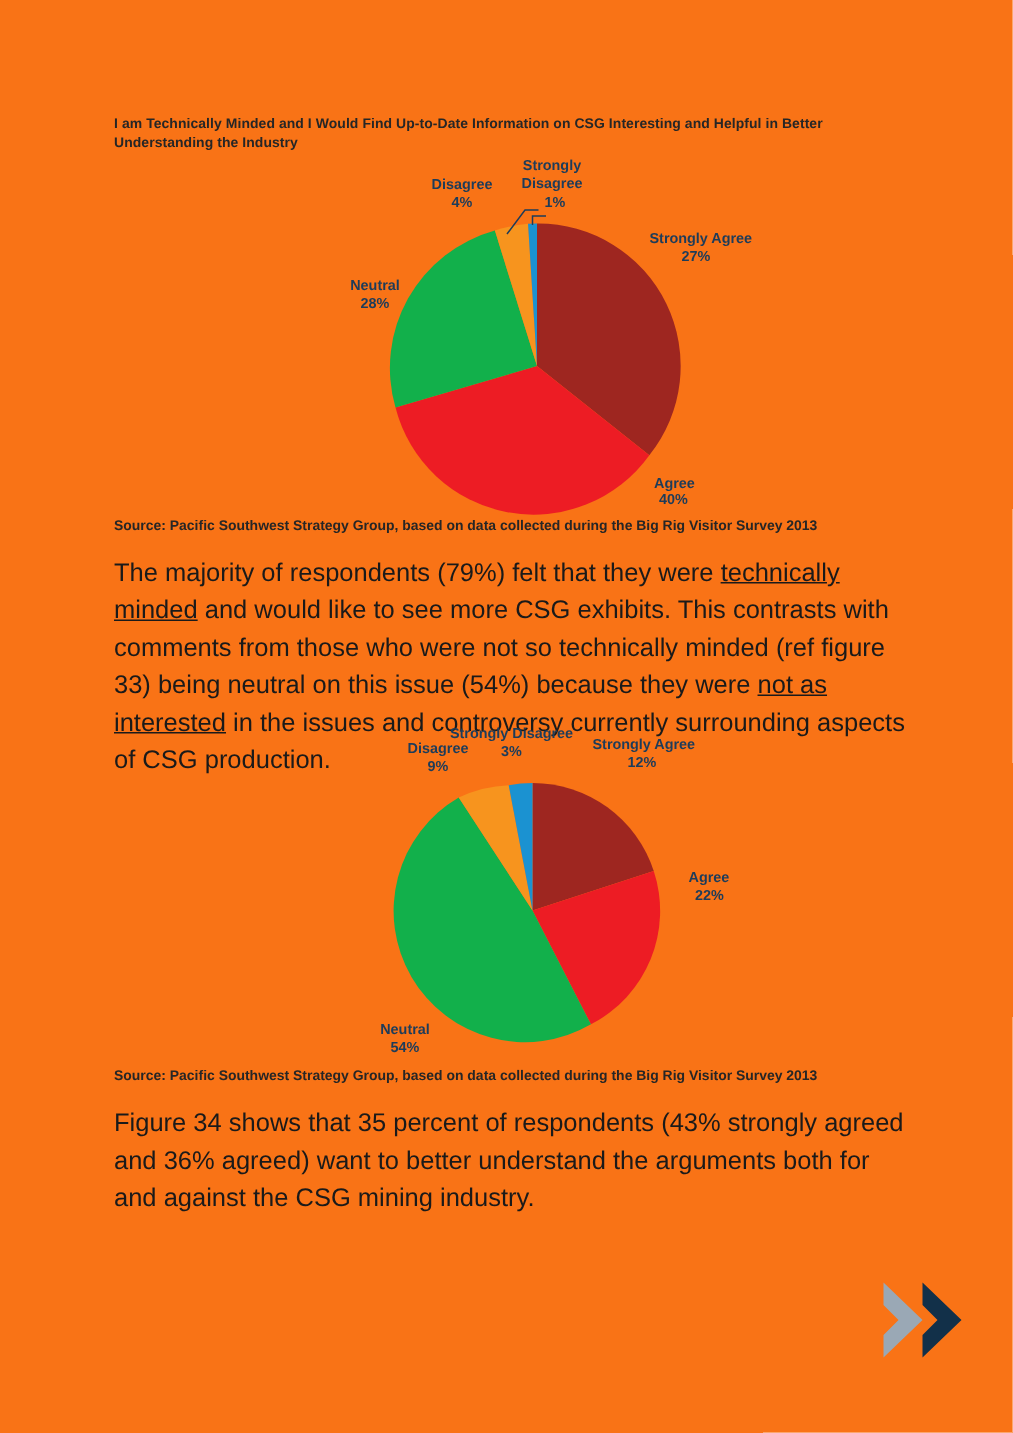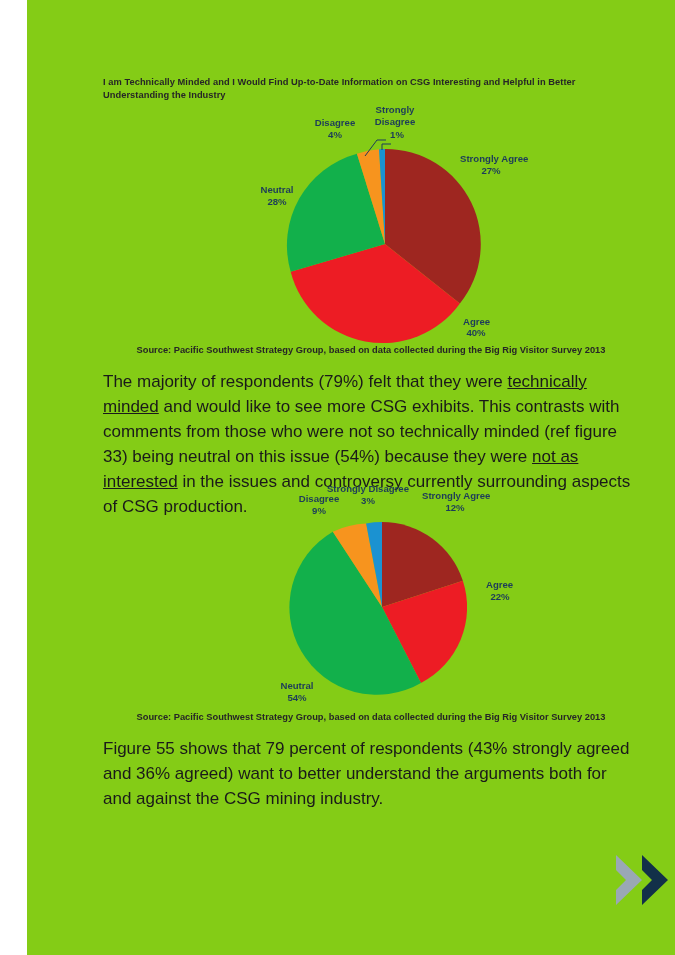--- a/index.html
+++ b/index.html
@@ -12,22 +12,21 @@
     height: 955px;
     position: relative;
     overflow: hidden;
     font-family: "Liberation Sans", sans-serif;
     color: #000000;
   }
 
   .page {
     position: absolute;
     inset: 0;
-    background: #84cc16;
-    margin-left: 27px;
+    background: #f97316;
   }
 
   
   .fig-title {
     position: absolute;
     left: 76px;
     width: 536px;
     font-size: 9.3px;
     font-weight: bold;
     line-height: 1.42;
@@ -35,21 +34,20 @@
     letter-spacing: .005em;
   }
   .source-line {
     position: absolute;
     left: 76px;
     width: 536px;
     font-size: 9.3px;
     font-weight: bold;
     line-height: 1.4;
     color: #262626;
-    text-align: center;
   }
   .body-para {
     position: absolute;
     left: 76px;
     width: 534px;
     font-size: 17px;
     line-height: 1.47;
     color: #1a1a1a;
   }
   .body-para u { text-decoration: underline; }
@@ -156,21 +154,21 @@
       <text class="slice-label" x="292" y="18" text-anchor="middle">Disagree</text>
       <text class="slice-label" x="292" y="30" text-anchor="middle">9%</text>
 
       <text class="slice-label" x="341" y="8" text-anchor="middle">Strongly Disagree</text>
       <text class="slice-label" x="341" y="20" text-anchor="middle">3%</text>
     </svg>
   </div>
 
   <div class="source-line" style="top:711px;">Source: Pacific Southwest Strategy Group, based on data collected during the Big Rig Visitor Survey 2013</div>
 
-  <p class="body-para" style="top:737px; margin:0;">Figure 55 shows that 79 percent of respondents (43% strongly agreed and 36% agreed) want to better understand the arguments both for and against the CSG mining industry.</p>
+  <p class="body-para" style="top:737px; margin:0;">Figure 34 shows that 35 percent of respondents (43% strongly agreed and 36% agreed) want to better understand the arguments both for and against the CSG mining industry.</p>
 
   <div class="chevrons">
     <svg width="66" height="62" viewBox="0 0 66 62">
       <path d="M 4 6 L 30 31 L 4 56 L 4 41 L 14 31 L 4 21 Z" fill="#9aa8b5"></path>
       <path d="M 30 6 L 56 31 L 30 56 L 30 41 L 40 31 L 30 21 Z" fill="#123049"></path>
     </svg>
   </div>
 
 </div>
 

